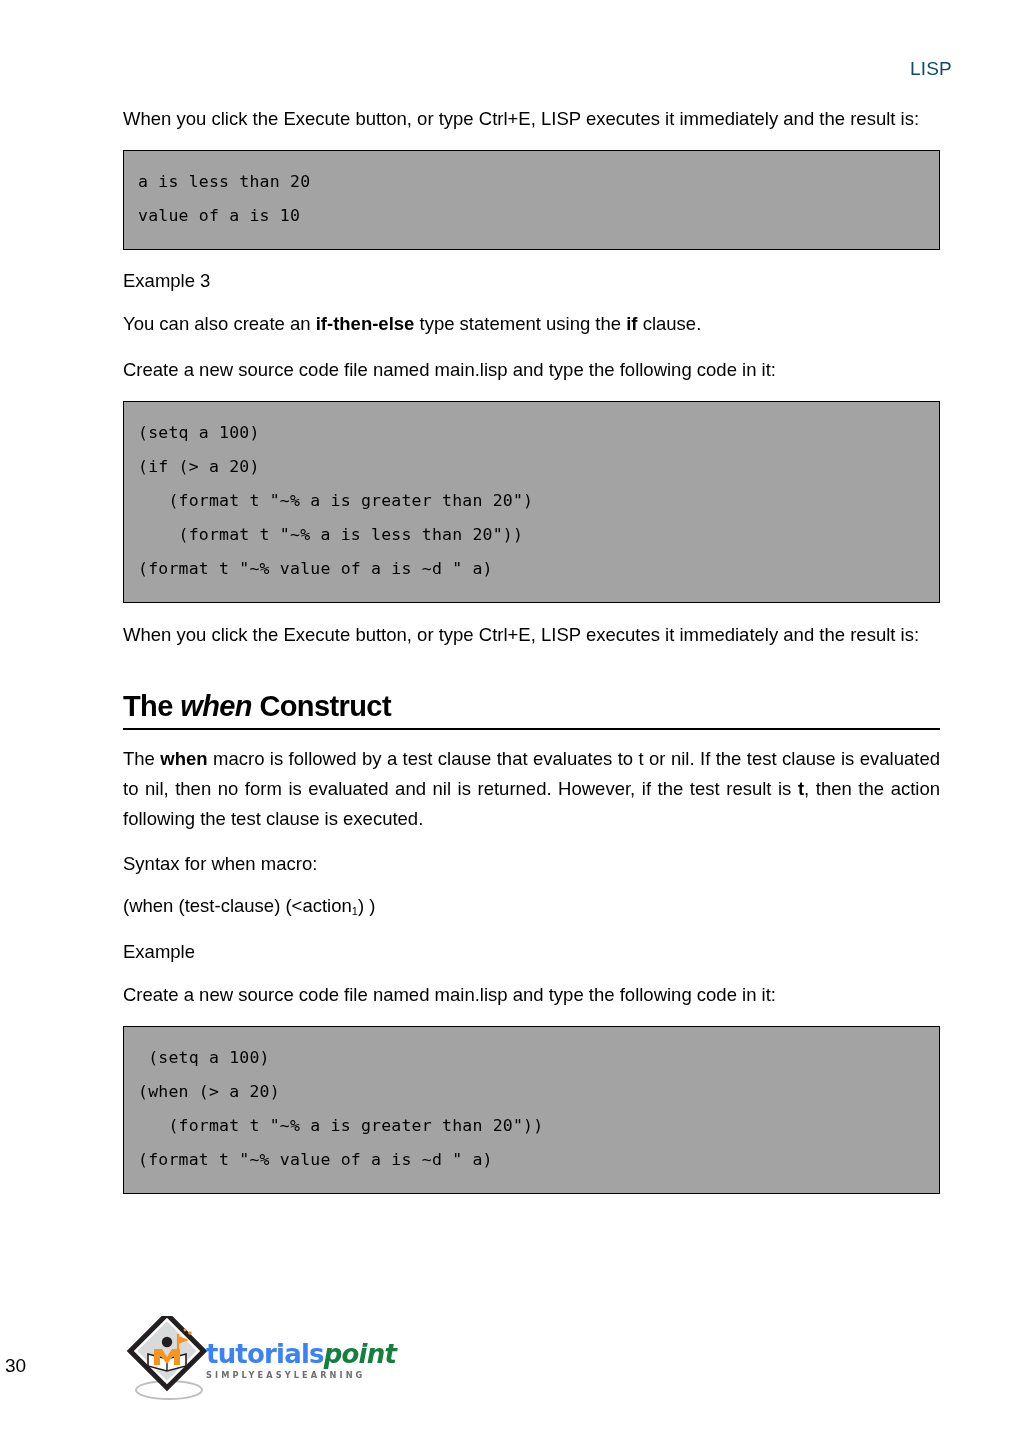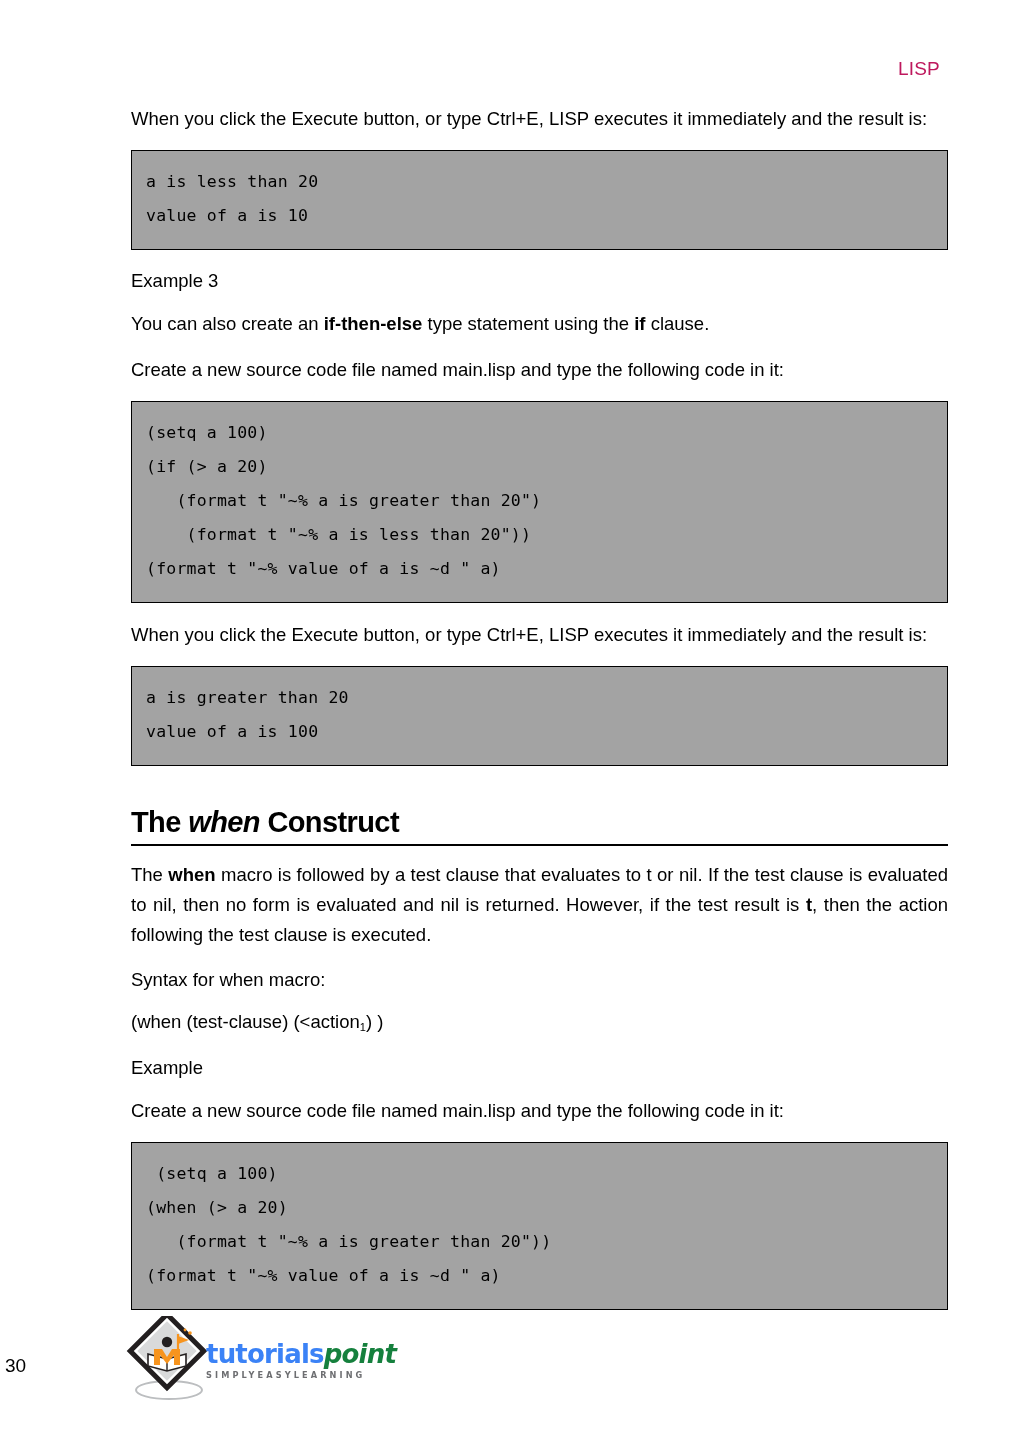--- a/index.html
+++ b/index.html
@@ -19,32 +19,32 @@
     position: relative;
     width: 1019px;
     height: 1440px;
     box-sizing: border-box;
   }
 
   
   .header {
     position: absolute;
     top: 58px;
-    left: 0;
+    left: 12px;
     width: 940px;
     text-align: right;
     font-size: 19px;
-    color: #be185d;
+    color: #0c4a6e;
     letter-spacing: 0.2px;
   }
 
   
   .content {
     position: absolute;
-    left: 131px;
+    left: 123px;
     top: 104px;
     width: 817px;
   }
 
   p.body-text {
     margin: 0 0 16px 0;
     font-size: 18.5px;
     line-height: 30px;
     text-align: justify;
     color: #000;
@@ -197,24 +197,20 @@
     <div class="code-box">
       <div class="code-line">(setq a 100)</div>
       <div class="code-line">(if (&gt; a 20)</div>
       <div class="code-line">   (format t "~% a is greater than 20")</div>
       <div class="code-line">    (format t "~% a is less than 20"))</div>
       <div class="code-line">(format t "~% value of a is ~d " a)</div>
     </div>
 
     <p class="body-text">When you click the Execute button, or type Ctrl+E, LISP executes it immediately and the result is:</p>
 
-    <div class="code-box">
-      <div class="code-line">a is greater than 20</div>
-      <div class="code-line">value of a is 100</div>
-    </div>
 
     <div class="section-heading-wrap">
       <h2 class="section-heading"><span>The </span><em>when</em><span> Construct</span></h2>
       <div class="heading-rule"></div>
     </div>
 
     <p class="body-text"><span>The </span><b>when</b><span> macro is followed by a test clause that evaluates to t or nil. If the test clause is evaluated to nil, then no form is evaluated and nil is returned. However, if the test result is </span><b>t</b><span>, then the action following the test clause is executed.</span></p>
 
     <h3 class="sub-heading">Syntax for when macro:</h3>
 

